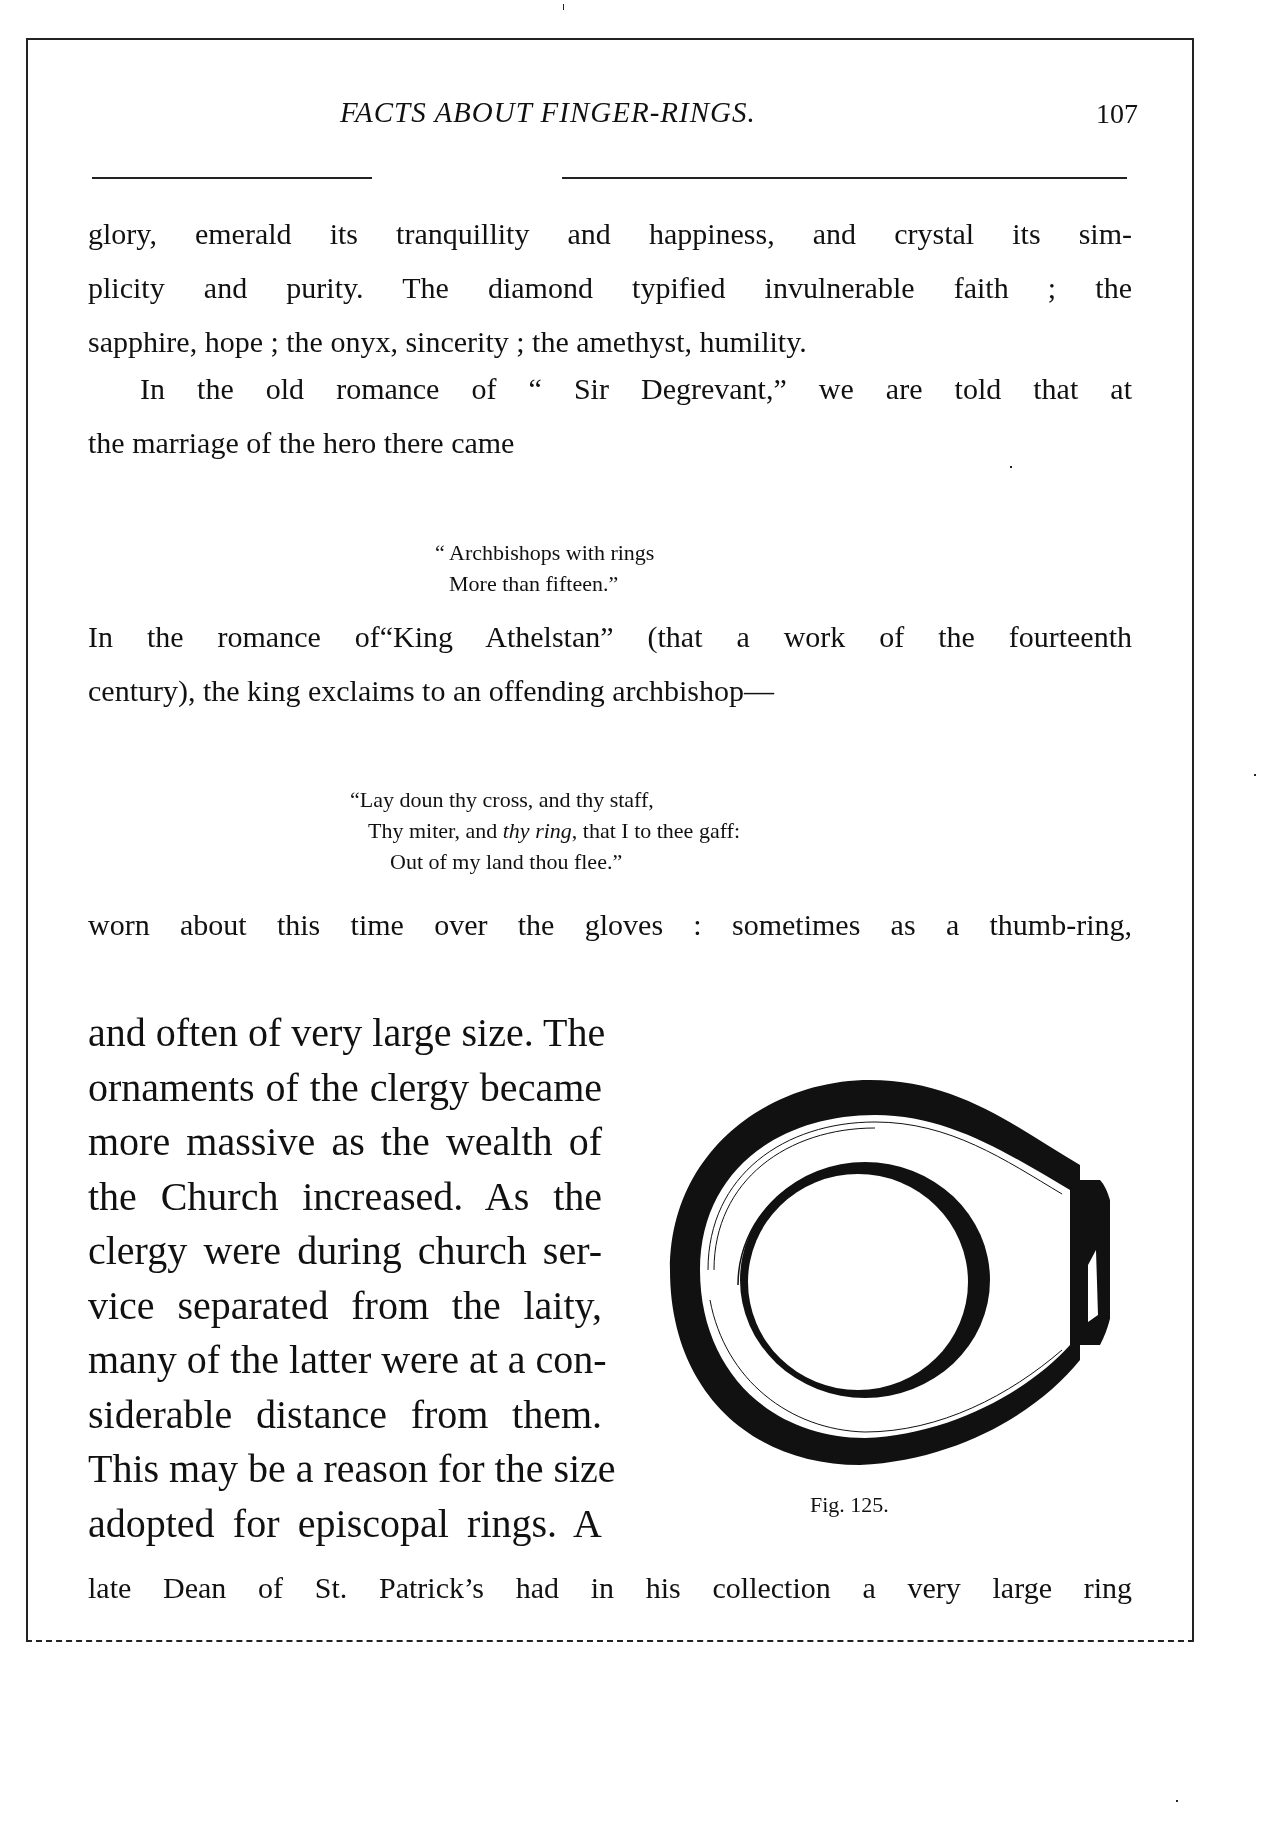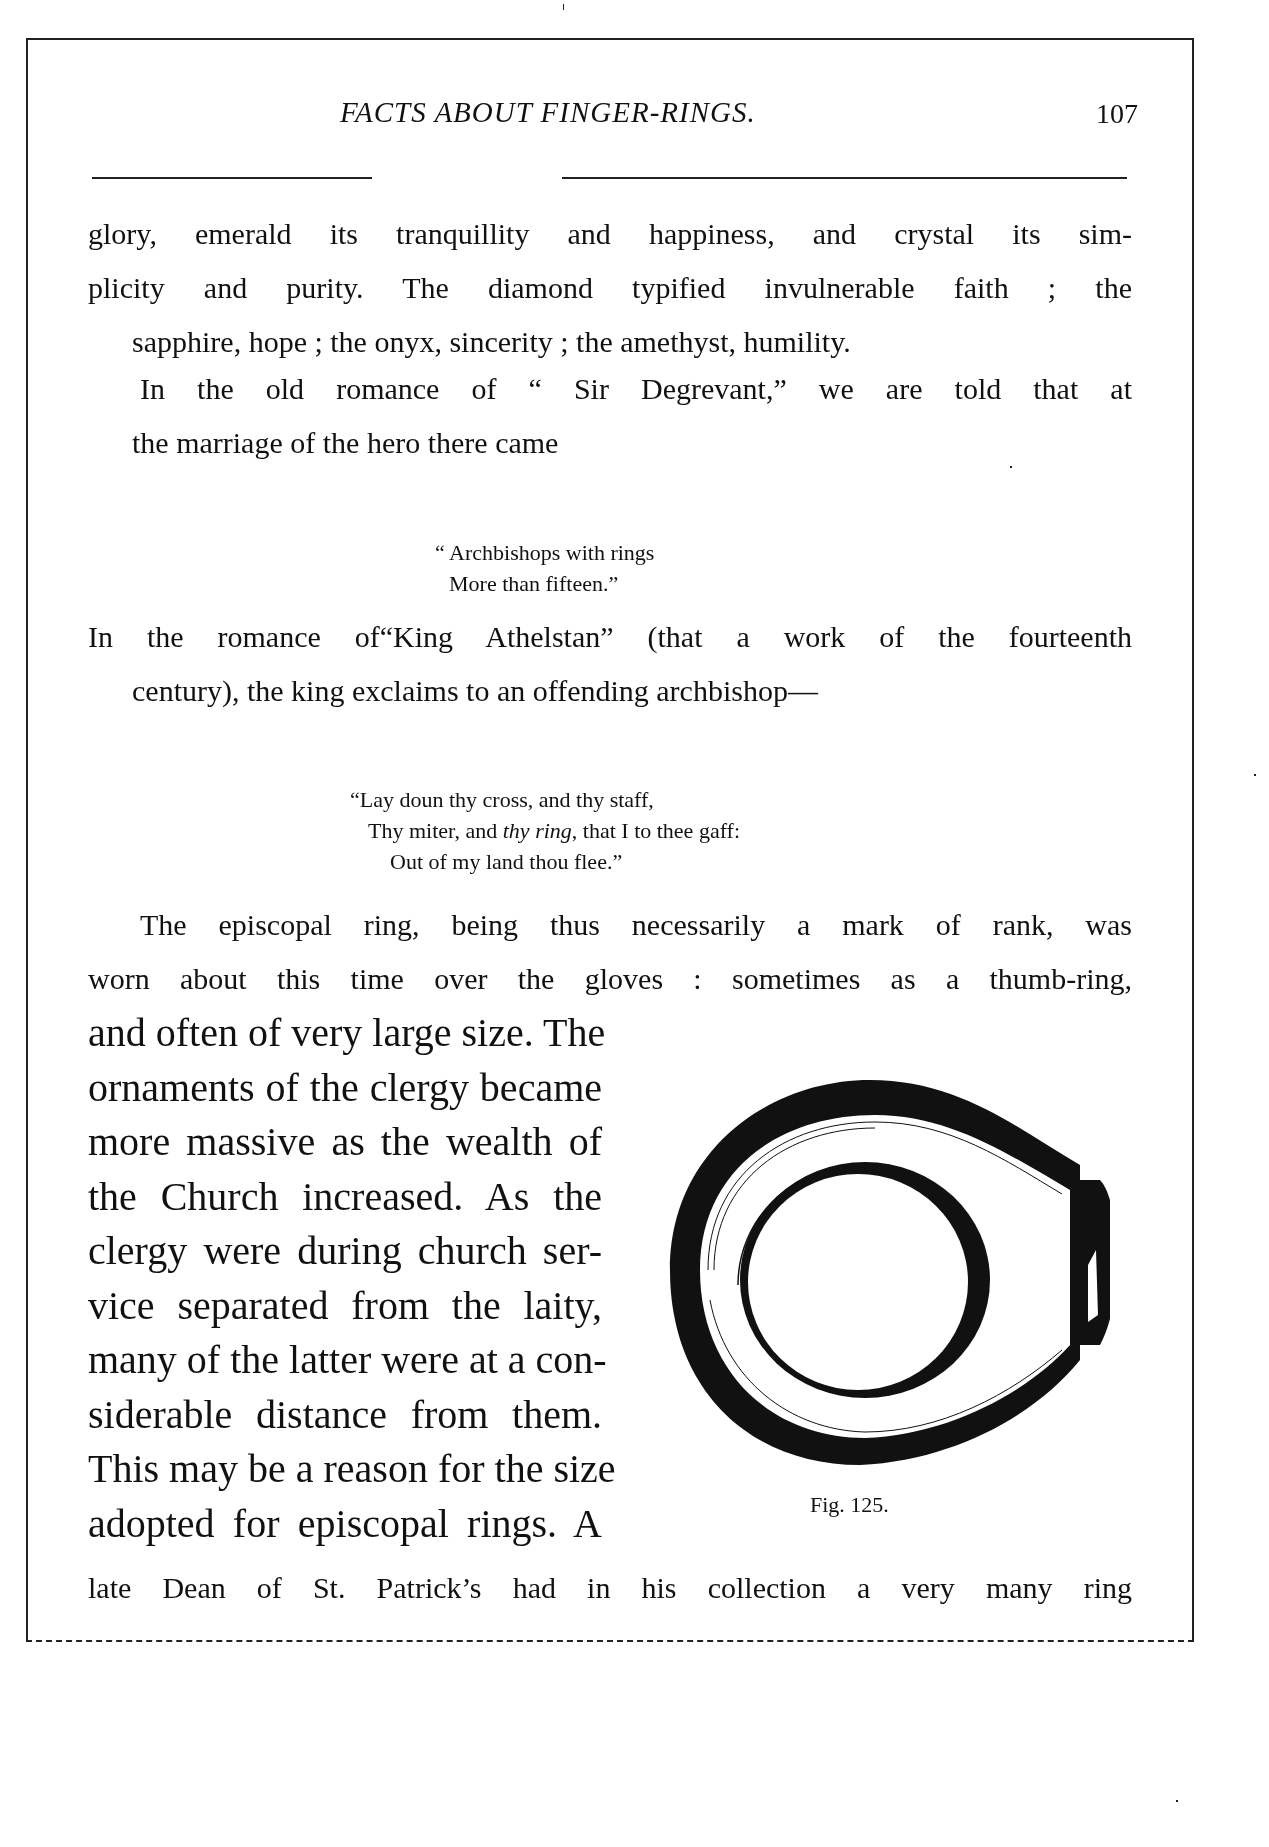--- a/index.html
+++ b/index.html
@@ -11,21 +11,21 @@
   .running-head { position: absolute; top: 96px; left: 0; width: 1269px; height: 40px; }
   .rh-title { position: absolute; left: 340px; top: 0; font-style: italic; font-size: 29px;
               letter-spacing: 1px; }
   .rh-page { position: absolute; left: 1096px; top: 2px; font-size: 28px; }
   .rule { position: absolute; top: 177px; height: 0; border-top: 2px solid #222; }
   .rule.l { left: 92px; width: 280px; }
   .rule.r { left: 562px; width: 565px; }
   .para { position: absolute; left: 88px; width: 1044px; font-size: 30px; line-height: 54px;
           text-align: justify; }
   .line { display: block; white-space: nowrap; text-align-last: justify; text-align: justify; }
-  .line.last { text-align-last: left; margin-left: 44px; }
+  .line.last { text-align-last: left; }
   .indent { padding-left: 52px; }
   .verse { position: absolute; font-size: 22px; line-height: 31px; margin-top: 26px; }
   .verse .vl { display: block; white-space: nowrap; }
   .narrow { position: absolute; left: 88px; width: 514px; font-size: 40px; line-height: 54.5px; }
   .figure { position: absolute; left: 630px; top: 1060px; width: 480px; height: 430px; }
   .caption { position: absolute; left: 810px; top: 1492px; font-size: 22px; }
   .mark { position: absolute; background: #222; }
 </style>
 </head>
 <body>
@@ -60,21 +60,20 @@
   <span class="line last">century), the king exclaims to an offending archbishop—</span>
 </div>
 
 <div class="verse" style="left:350px; top:758px;">
   <span class="vl">“Lay doun thy cross, and thy staff,</span>
   <span class="vl" style="padding-left:18px;"><span>Thy miter, and </span><i>thy ring</i><span>, that I to thee gaff:</span></span>
   <span class="vl" style="padding-left:40px;">Out of my land thou flee.”</span>
 </div>
 
 <div class="para" style="top:898px;">
-  <span class="line indent">The episcopal ring, being thus necessarily a mark of rank, was</span>
   <span class="line">worn about this time over the gloves : sometimes as a thumb-ring,</span>
 </div>
 
 <div class="narrow" style="top:1006px;">
   <span class="line">and often of very large size.  The</span>
   <span class="line">ornaments of the clergy became</span>
   <span class="line">more massive as the wealth of</span>
   <span class="line">the Church increased.  As the</span>
   <span class="line">clergy were during church ser-</span>
   <span class="line">vice separated from the laity,</span>
@@ -100,19 +99,19 @@
     <path d="M 458 205 L 466 190 L 468 255 L 458 262 Z" fill="#fff"></path>
 
     <ellipse cx="235" cy="220" rx="125" ry="118" fill="#111"></ellipse>
     <ellipse cx="228" cy="222" rx="110" ry="108" fill="#fff"></ellipse>
     <path d="M 108 225 C 108 160 160 108 228 106" stroke="#111" stroke-width="1.5" fill="none"></path>
   </svg>
 </div>
 <div class="caption">Fig. 125.</div>
 
 <div class="para" style="top:1561px;">
-  <span class="line">late Dean of St. Patrick’s had in his collection a very many ring</span>
+  <span class="line">late Dean of St. Patrick’s had in his collection a very large ring</span>
 </div>
 
 <div class="mark" style="left:563px; top:4px; width:1px; height:6px;"></div>
 <div class="mark" style="left:1010px; top:466px; width:2px; height:2px;"></div>
 <div class="mark" style="left:1254px; top:774px; width:2px; height:2px;"></div>
 <div class="mark" style="left:1176px; top:1800px; width:2px; height:2px;"></div>
 
 </body></html>

